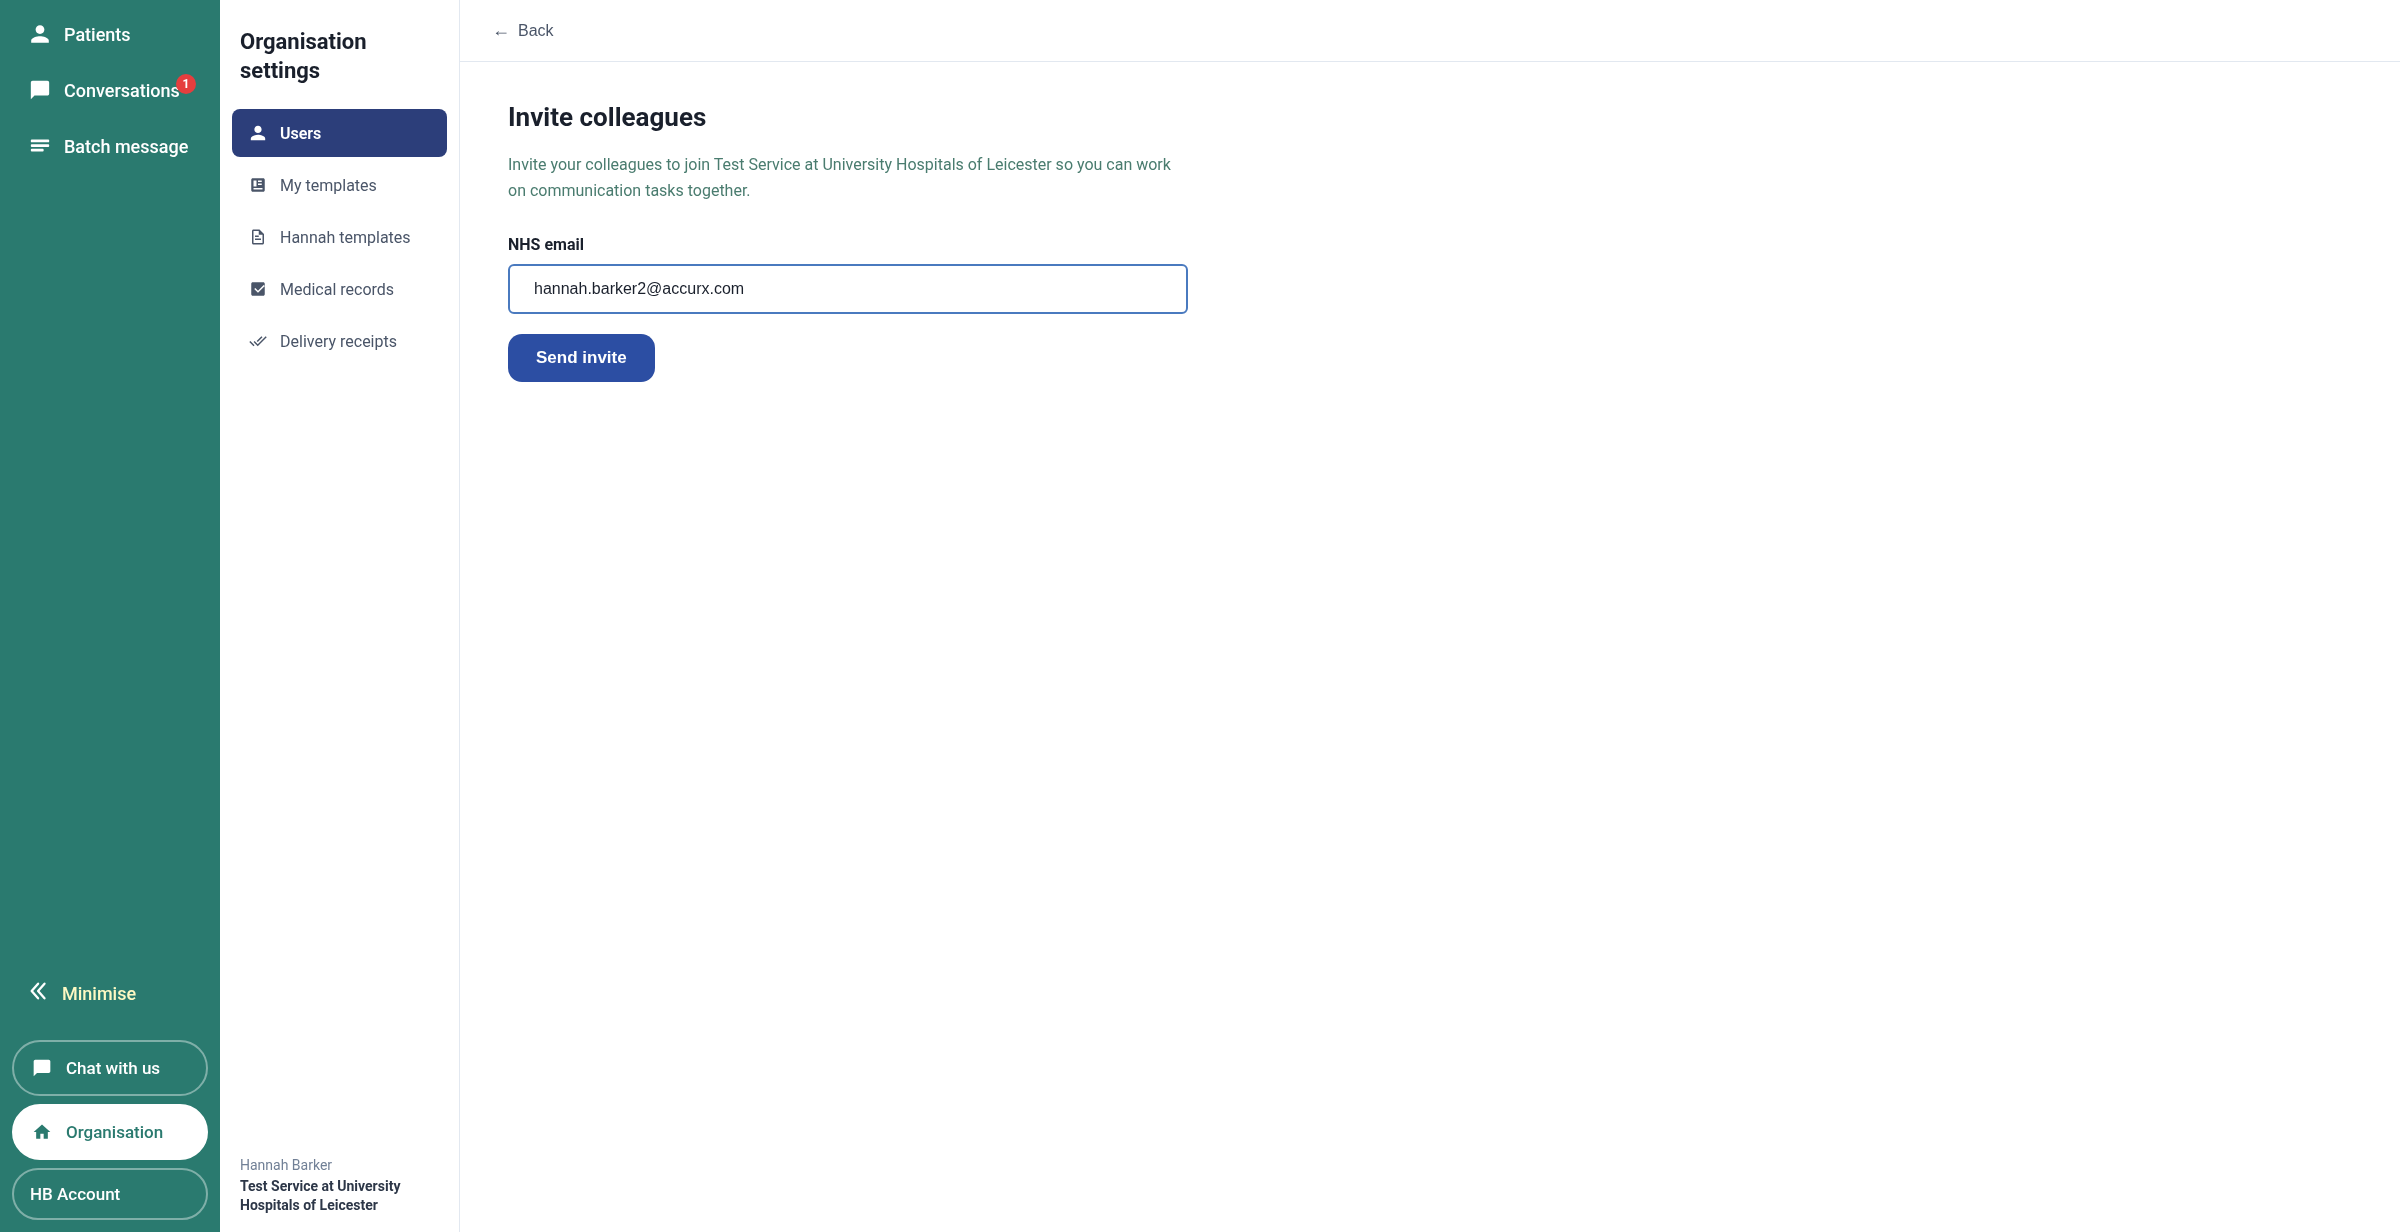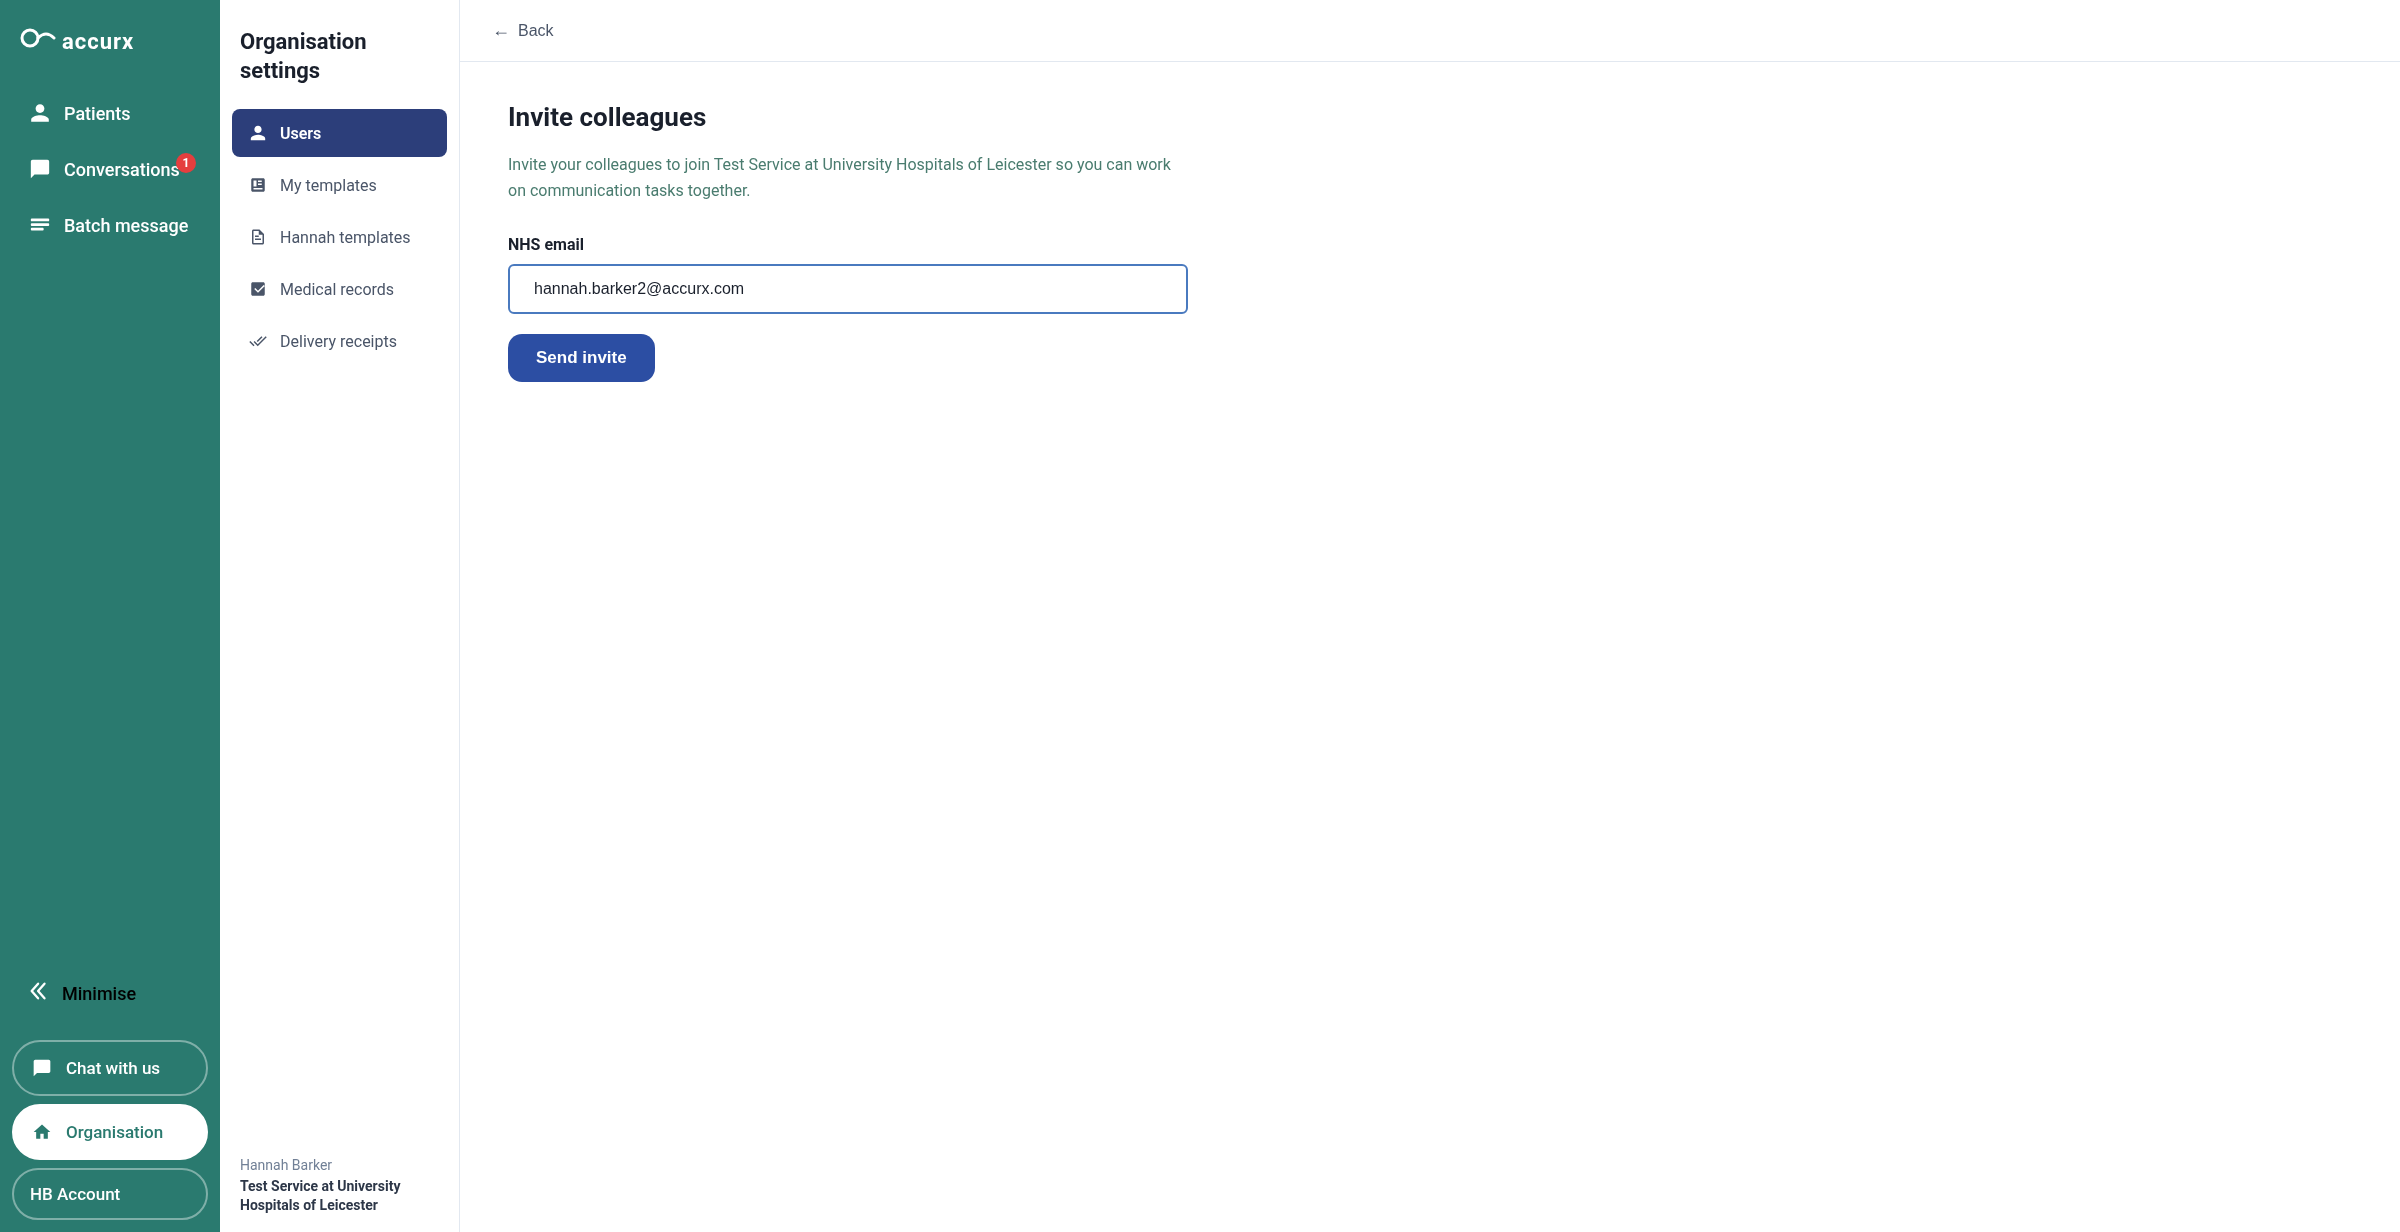--- a/index.html
+++ b/index.html
@@ -101,21 +101,21 @@
       border-color: white;
     }
     .minimise-item {
       display: flex;
       align-items: center;
       gap: 12px;
       padding: 14px 16px;
       cursor: pointer;
       font-size: 18px;
       font-weight: 500;
-      color: #000000;
+      color: #fef9c3;
     }
 
     
     .settings-panel {
       width: 240px;
       background: white;
       border-right: 1px solid #e2e8f0;
       display: flex;
       flex-direction: column;
       height: 100vh;
@@ -259,29 +259,20 @@
       border-radius: 6px;
       font-size: 16px;
       font-weight: 500;
       cursor: pointer;
     }
   </style>
 </head>
 <body>
 
 <nav class="sidebar">
-  <div class="sidebar-logo">
-    <span class="logo-icon">
-      <svg width="36" height="28" viewBox="0 0 36 28" fill="none">
-        <circle cx="10" cy="14" r="8" stroke="white" stroke-width="3" fill="none"></circle>
-        <path d="M18 14 Q26 6 34 14" stroke="white" stroke-width="3" fill="none" stroke-linecap="round"></path>
-      </svg>
-    </span>
-    <span class="logo-text">accurx</span>
-  </div>
 
   <div class="sidebar-nav">
 
     <div class="sidebar-item">
       <span class="sidebar-icon">
         <svg width="22" height="22" viewBox="0 0 24 24" fill="white">
           <path d="M12 12c2.7 0 4.8-2.1 4.8-4.8S14.7 2.4 12 2.4 7.2 4.5 7.2 7.2 9.3 12 12 12zm0 2.4c-3.2 0-9.6 1.6-9.6 4.8v2.4h19.2v-2.4c0-3.2-6.4-4.8-9.6-4.8z"></path>
         </svg>
       </span>
       <span>Patients</span>

